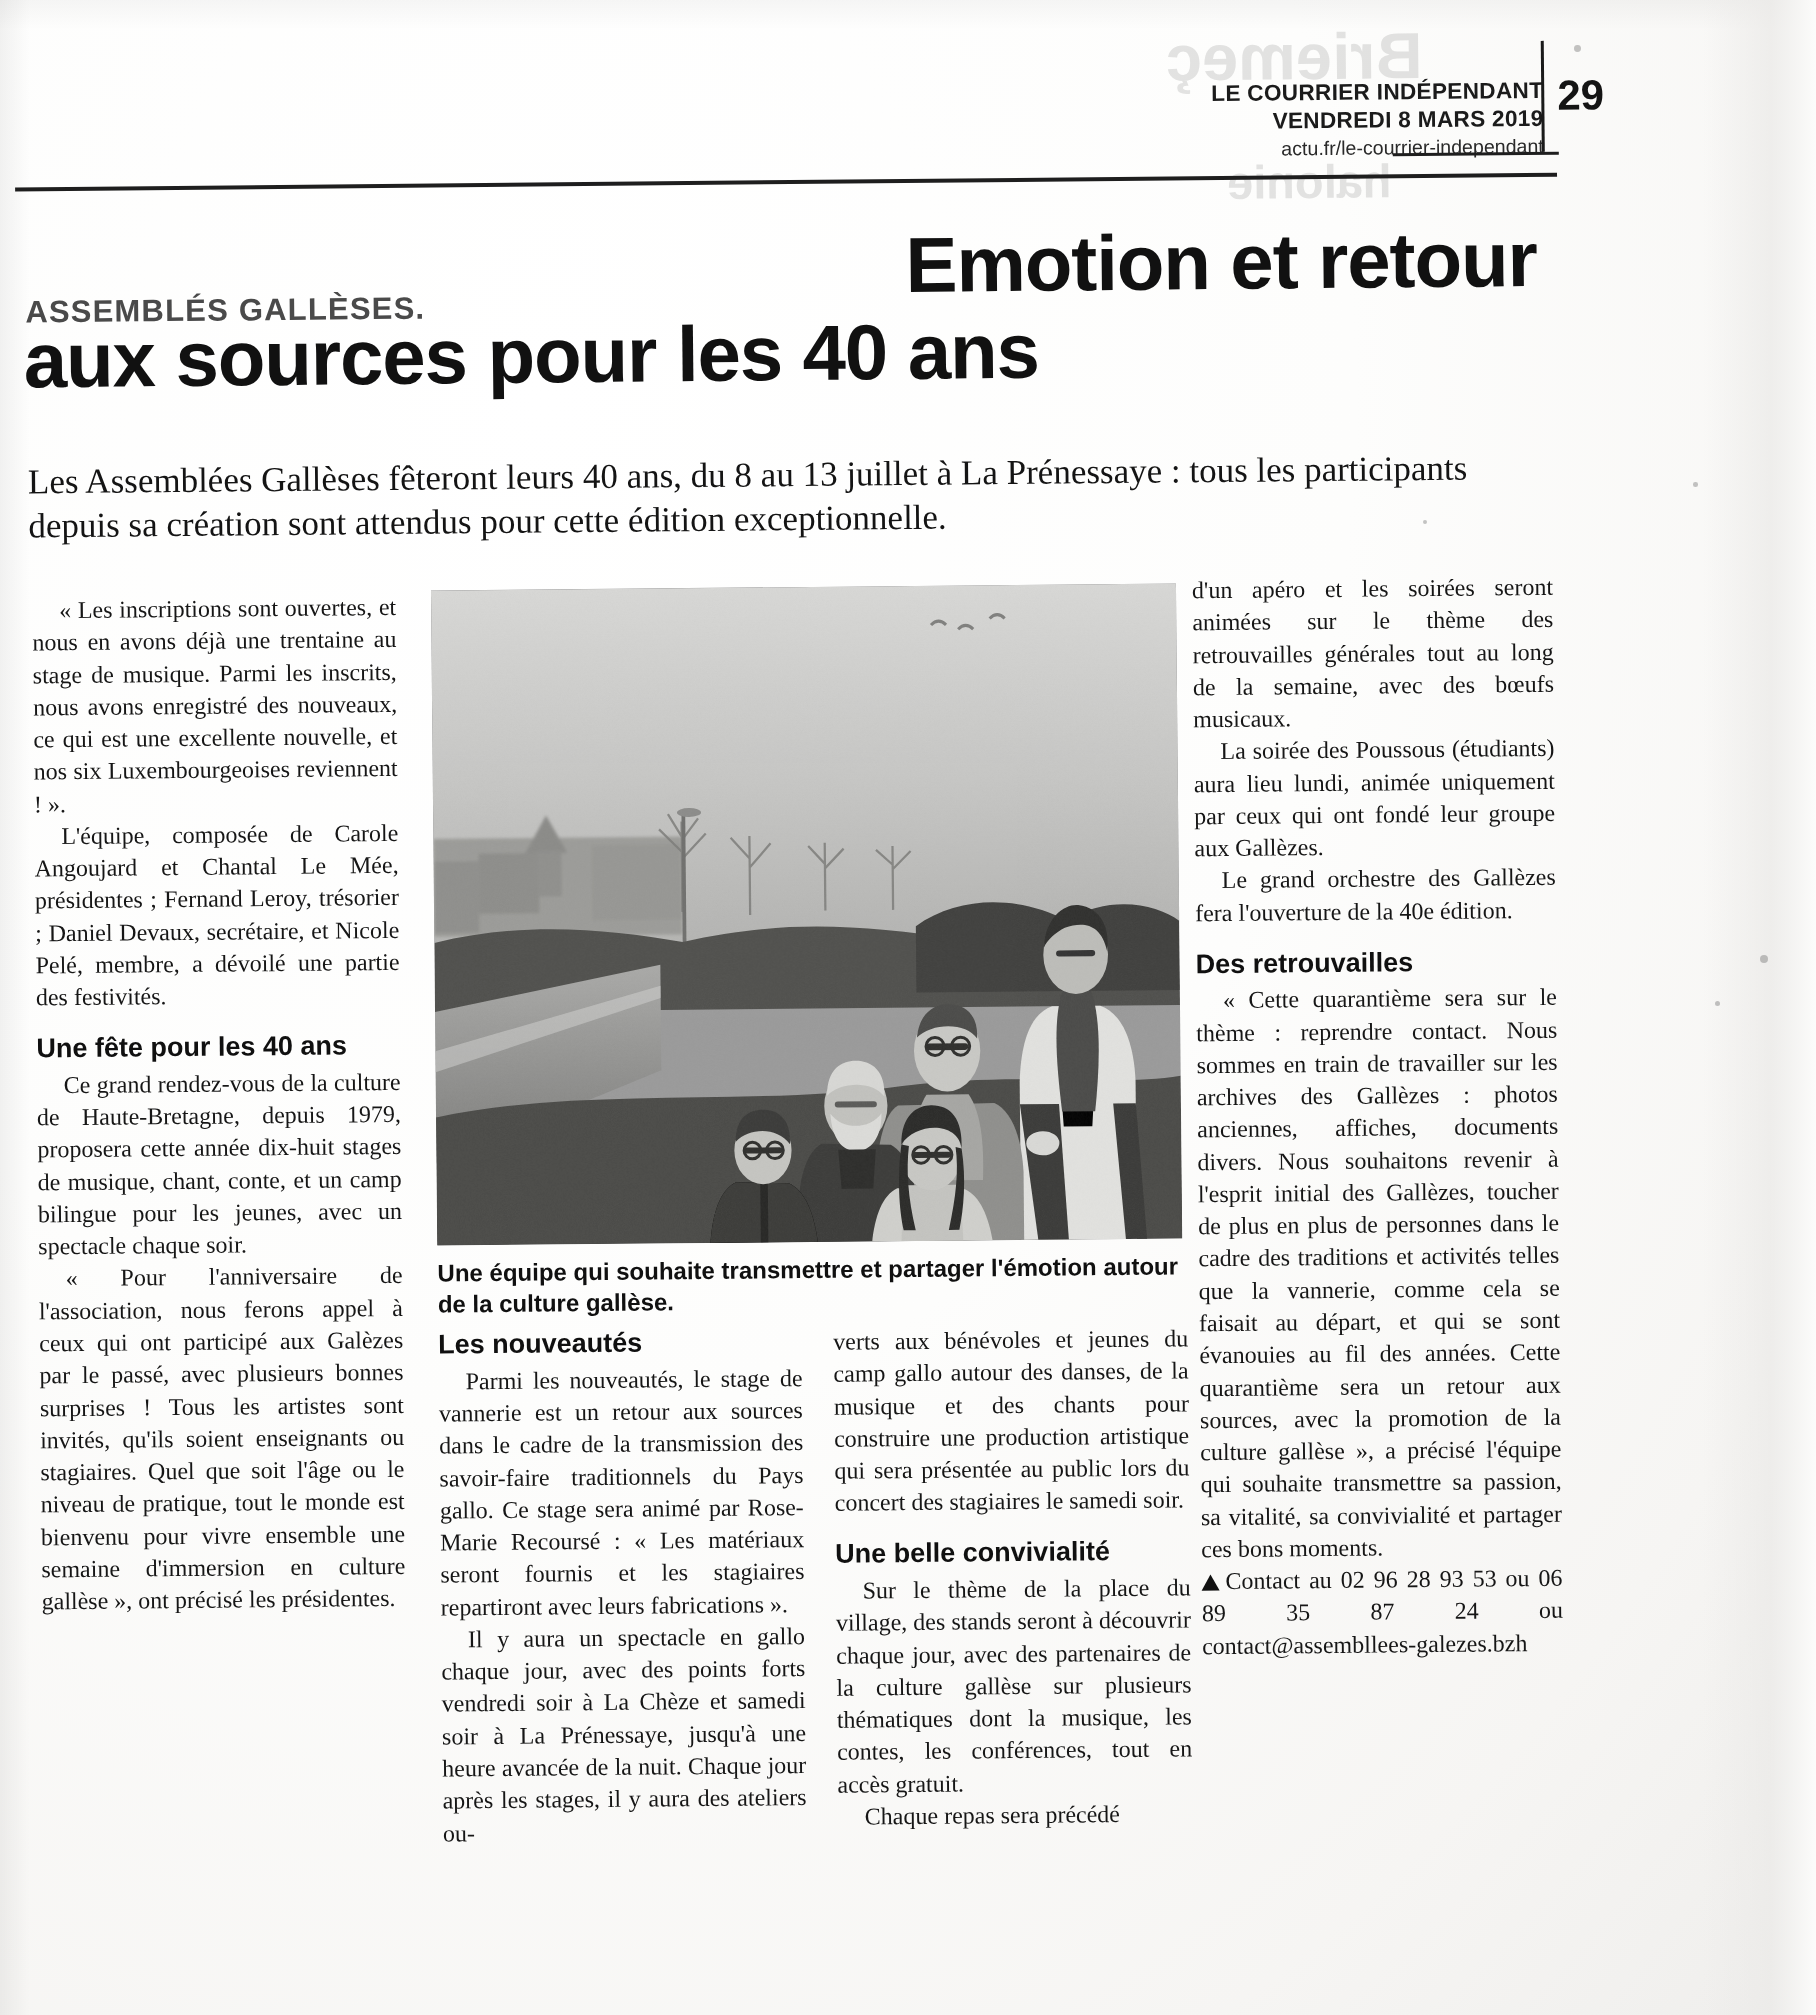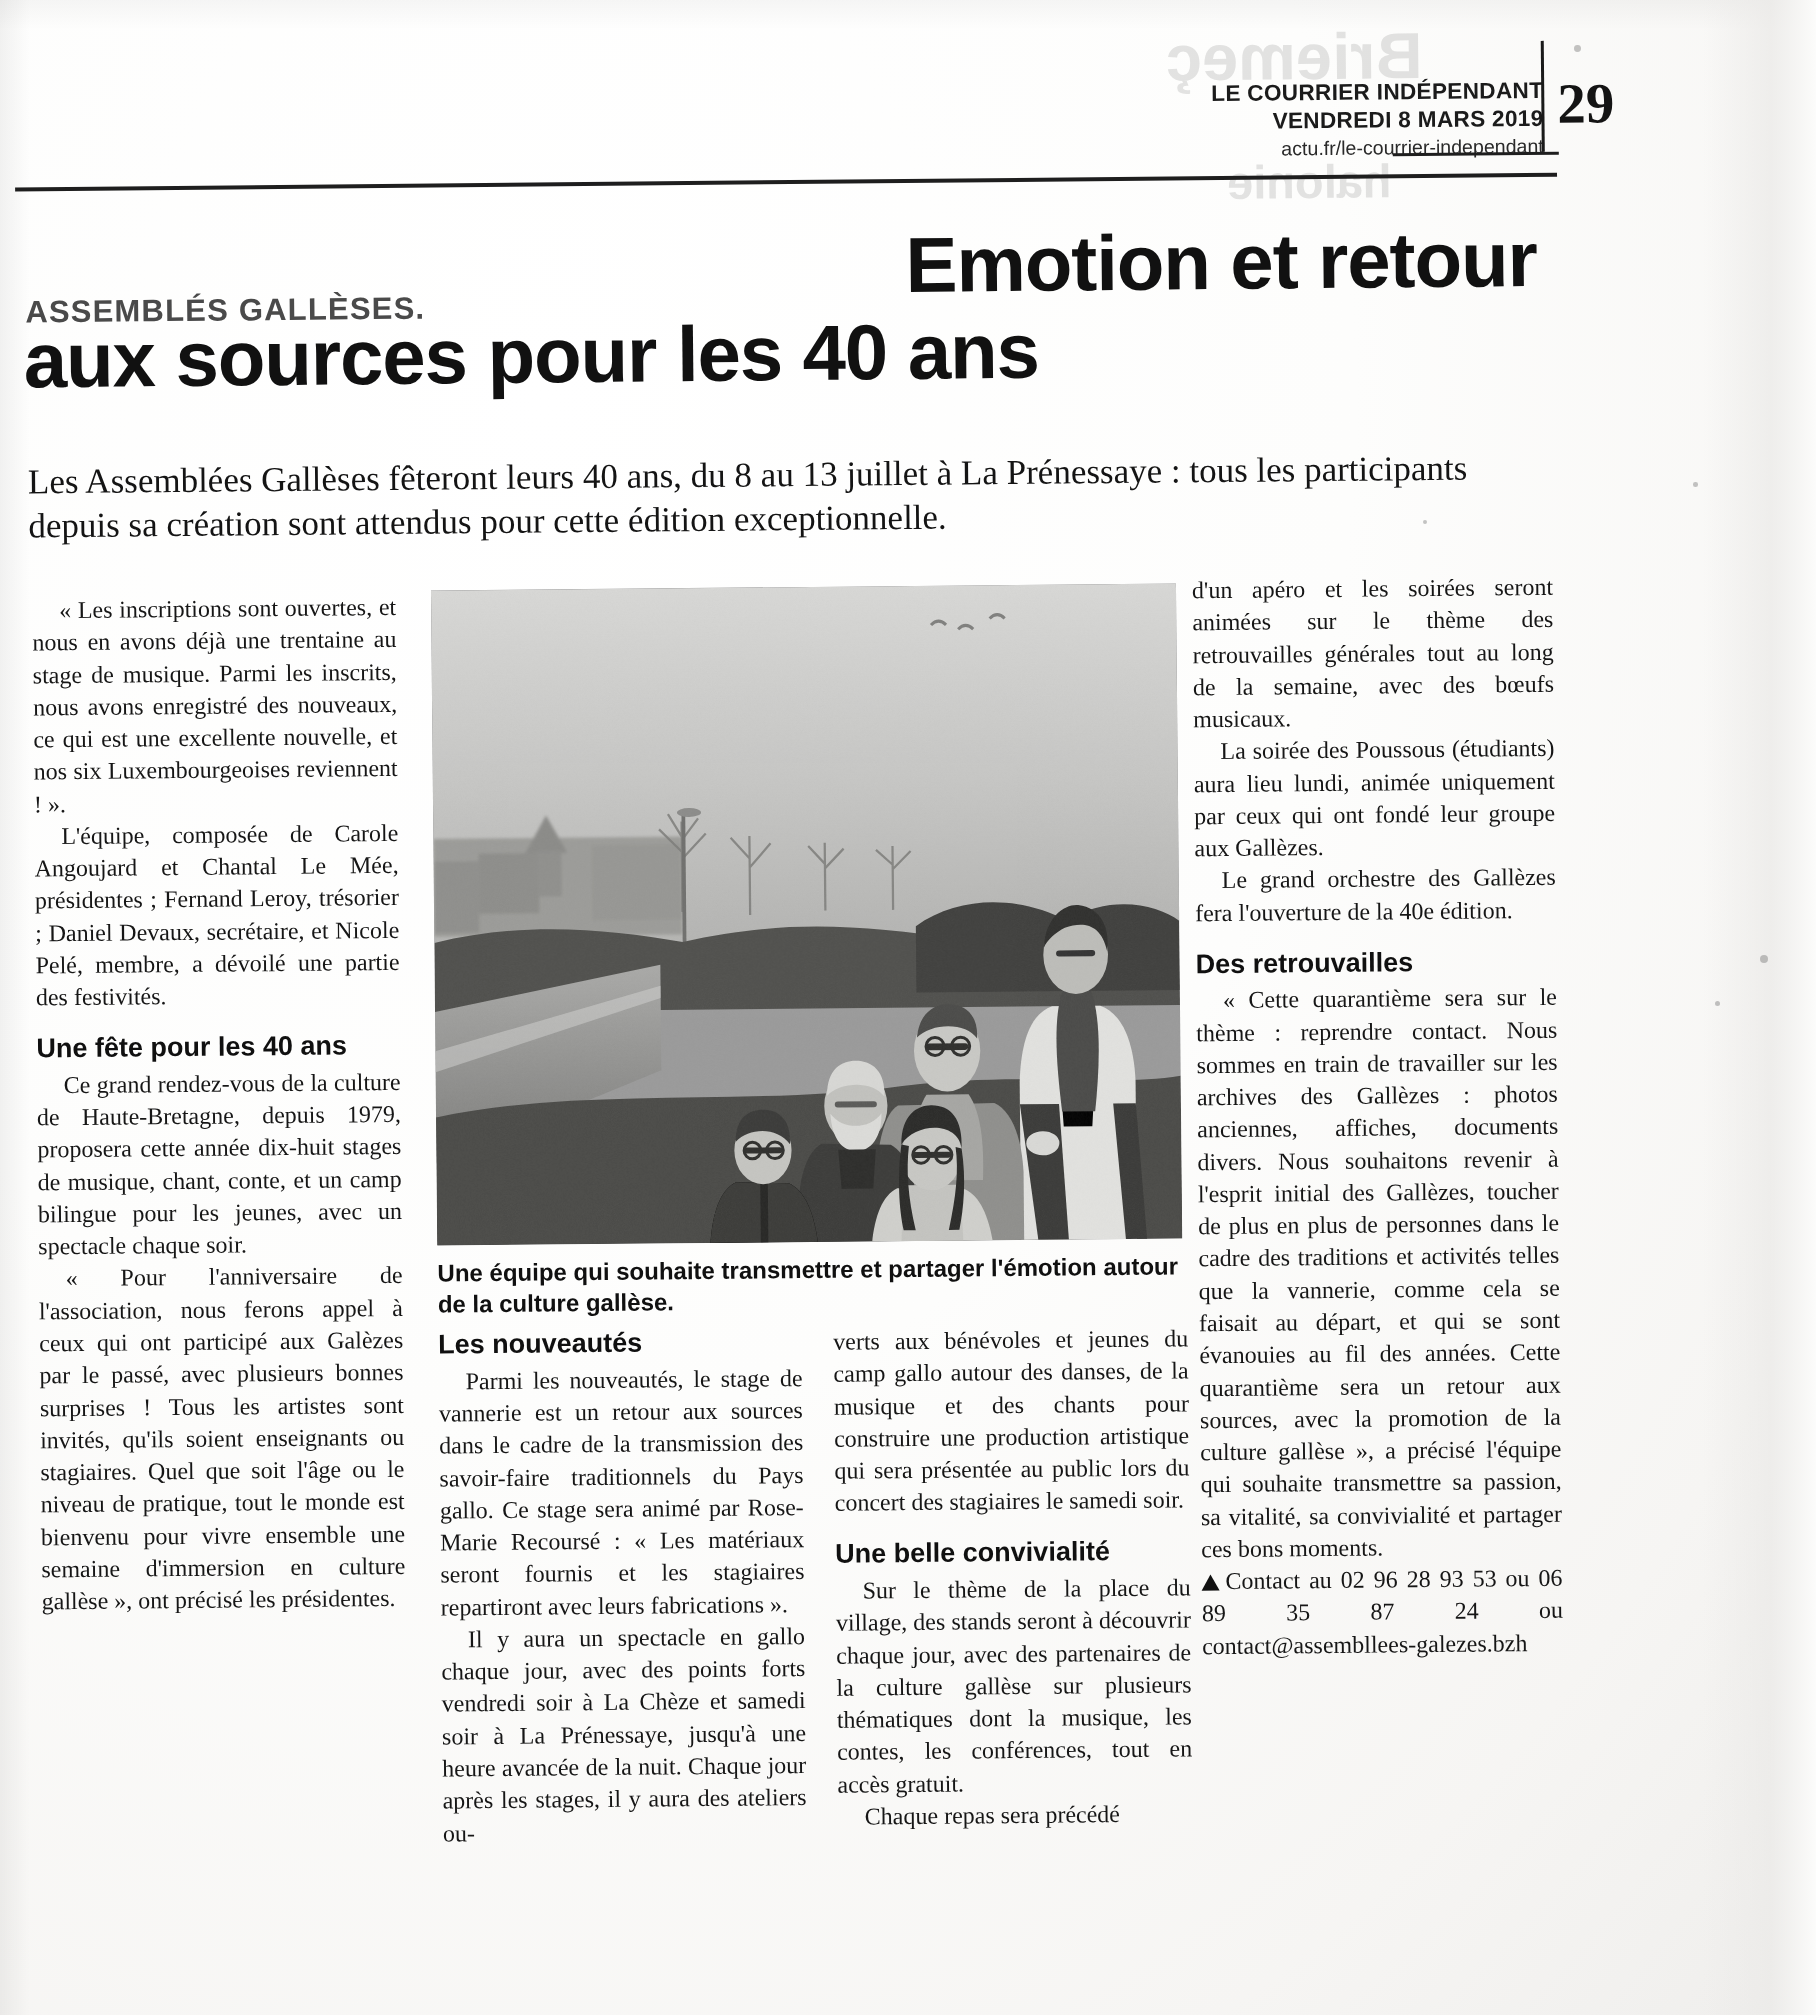--- a/index.html
+++ b/index.html
@@ -72,22 +72,22 @@
     font-size: 19.6px;
     font-weight: normal;
     color: #2a2a2a;
     line-height: 1.3;
     margin-top: 1.5px;
   }
   .page-number {
     position: absolute;
     left: 1566px;
     top: 81px;
-    font-family: Liberation Serif, serif;
-    font-size: 57px;
+    font-family: Liberation Sans, sans-serif;
+    font-size: 42px;
     font-weight: bold;
     color: #141414;
     line-height: 1;
   }
   .masthead-vrule {
     position: absolute;
     left: 1550px;
     top: 47px;
     width: 3px;
     height: 111px;

